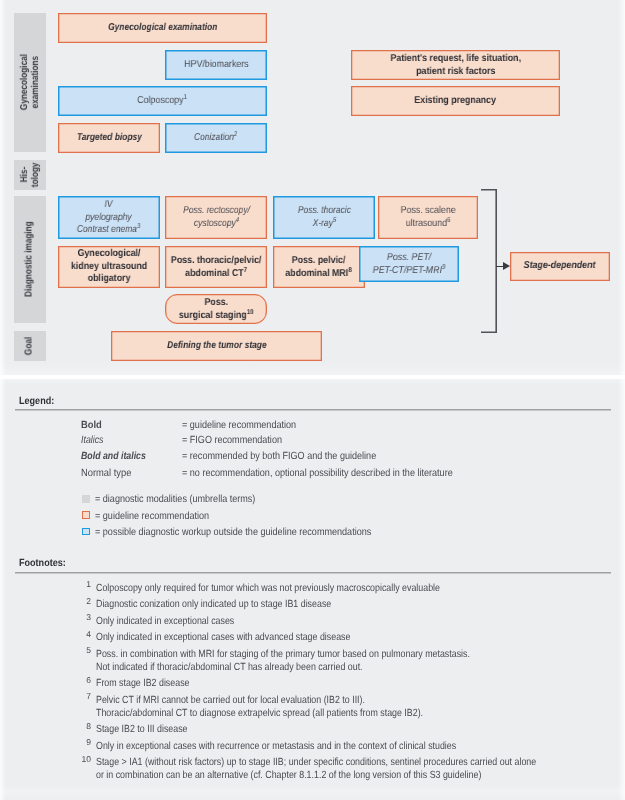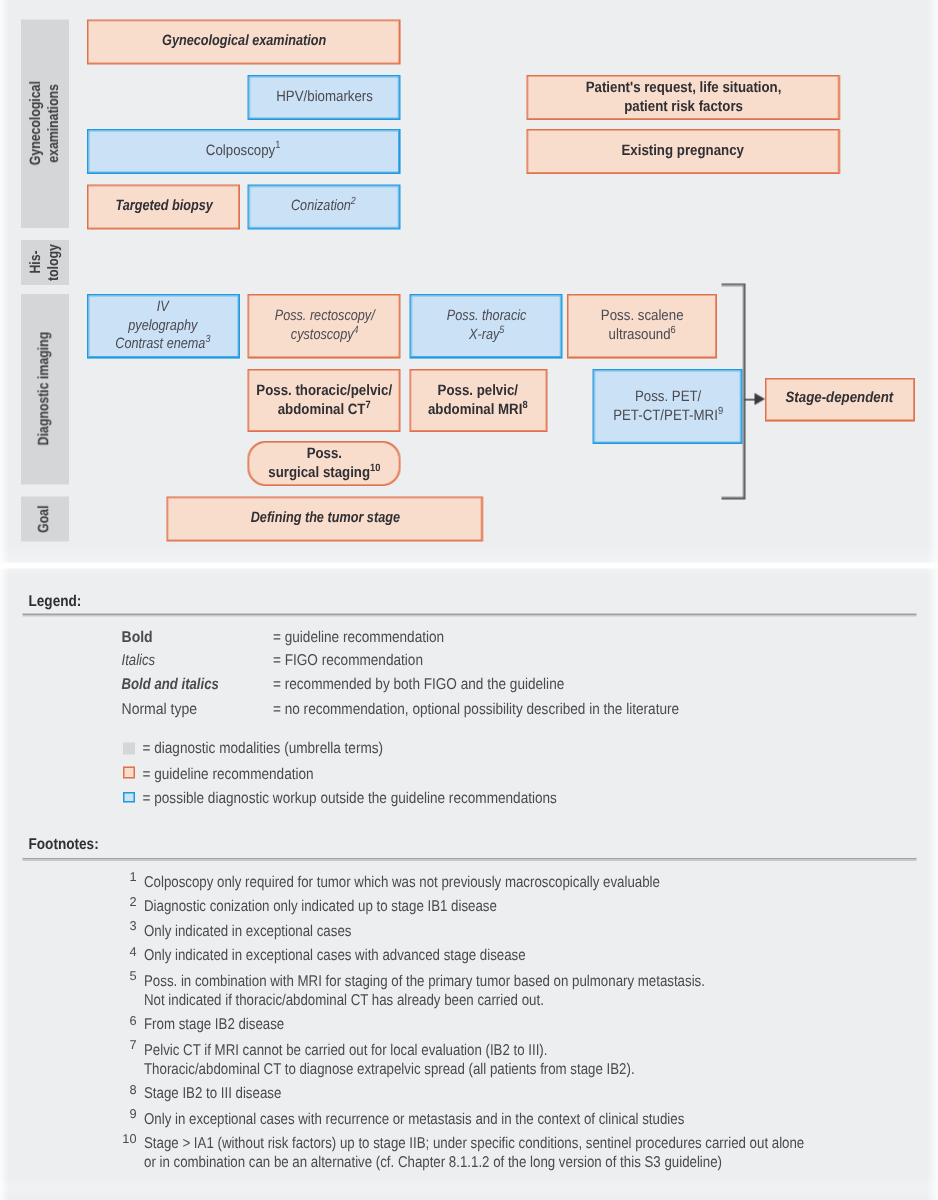--- a/index.html
+++ b/index.html
@@ -100,27 +100,30 @@
     <div class="box pink" style="left:165px;top:196px;width:102px;height:43px;">
       <span class="i">Poss. rectoscopy/<br>cystoscopy<sup>4</sup></span>
     </div>
     <div class="box blue" style="left:273px;top:196px;width:102px;height:43px;">
       <span class="i">Poss. thoracic<br>X-ray<sup>5</sup></span>
     </div>
     <div class="box pink" style="left:366px;top:196px;width:100px;height:43px;margin-left:12px;">
       <span class="n">Poss. scalene<br>ultrasound<sup>6</sup></span>
     </div>
 
+    <div class="box pink" style="left:58px;top:246px;width:102px;height:42px;">
+      <span class="b">Gynecological/<br>kidney ultrasound<br>obligatory</span>
+    </div>
     <div class="box pink" style="left:165px;top:246px;width:102px;height:42px;">
       <span class="b">Poss. thoracic/pelvic/<br>abdominal CT<sup>7</sup></span>
     </div>
     <div class="box pink" style="left:273px;top:246px;width:92px;height:42px;">
       <span class="b">Poss. pelvic/<br>abdominal MRI<sup>8</sup></span>
     </div>
-    <div class="box blue" style="left:395px;top:246px;width:100px;height:50px;">
+    <div class="box blue" style="left:359px;top:246px;width:100px;height:36px;font-style:italic;">
       <span class="n">Poss. PET/<br>PET-CT/PET-MRI<sup>9</sup></span>
     </div>
 
     <div class="box pink" style="left:165px;top:294px;width:102px;height:30px;border-radius:12px;">
       <span class="b">Poss.<br>surgical staging<sup>10</sup></span>
     </div>
 
     <div class="bracket" style="left:481px;top:189px;width:15px;height:142px;"></div>
     <div class="arrow-line" style="left:496px;top:266px;width:9px;"></div>
     <div class="arrow-head" style="left:503px;top:262px;"></div>

